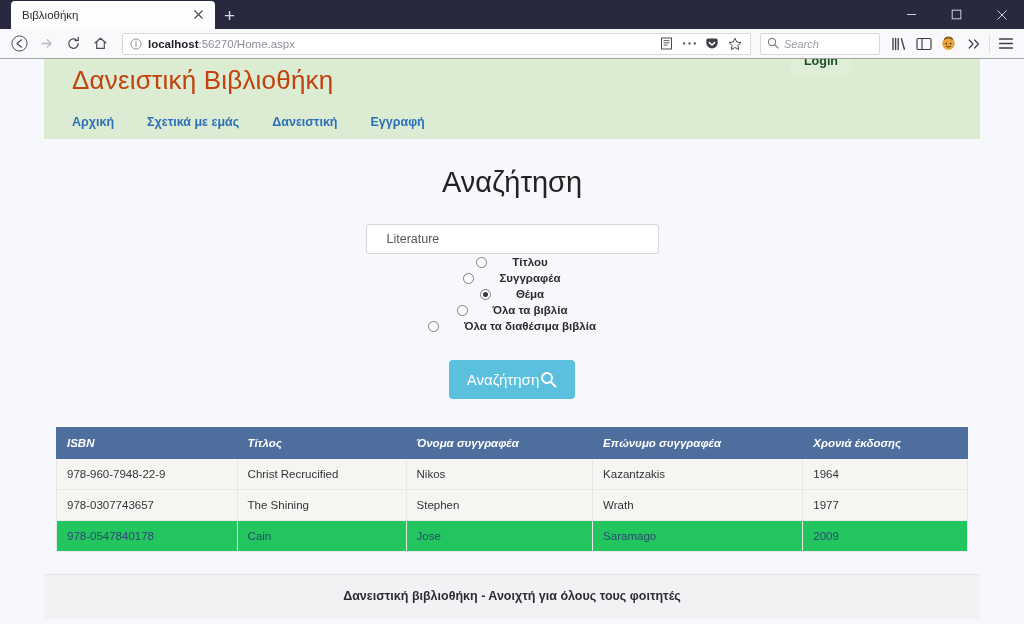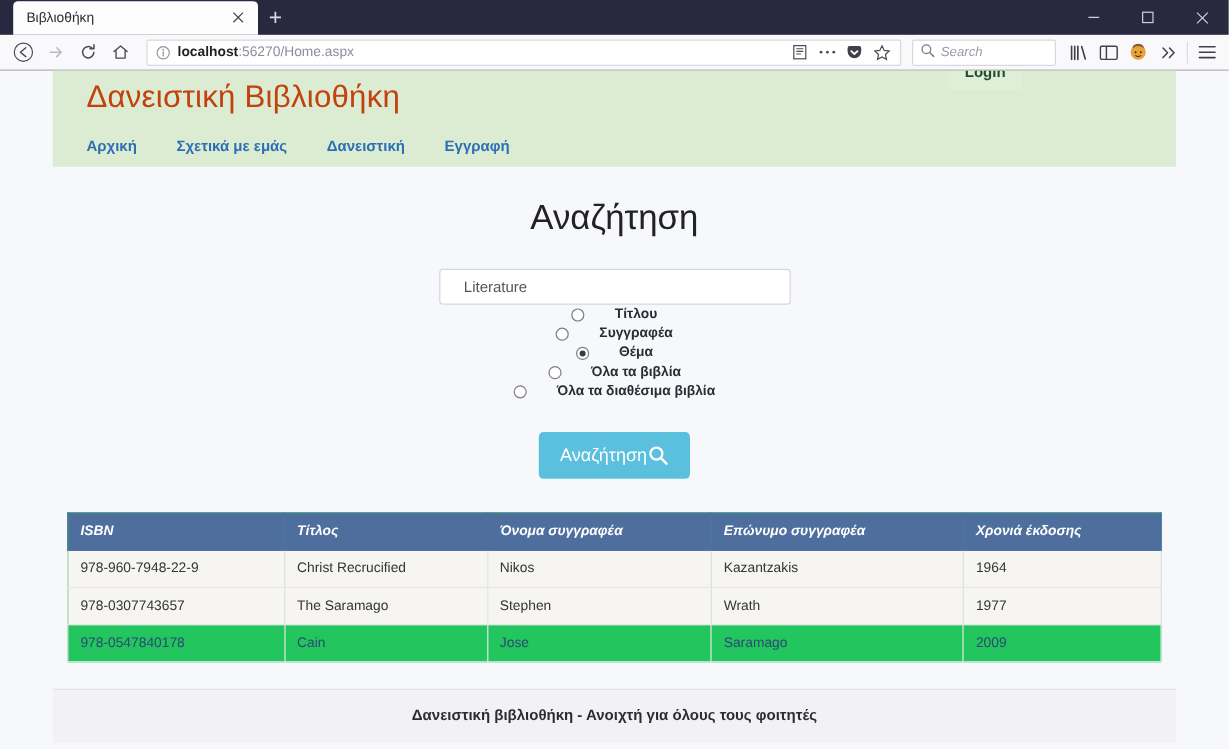--- a/index.html
+++ b/index.html
@@ -496,21 +496,21 @@
         <tbody>
           <tr class="alt">
             <td class="ink">978-960-7948-22-9</td>
             <td class="ink">Christ Recrucified</td>
             <td class="ink">Nikos</td>
             <td class="ink">Kazantzakis</td>
             <td class="ink">1964</td>
           </tr>
           <tr class="alt">
             <td class="ink">978-0307743657</td>
-            <td class="ink">The Saramago</td>
+            <td class="ink">The Shining</td>
             <td class="ink">Stephen</td>
             <td class="ink">Wrath</td>
             <td class="ink">1977</td>
           </tr>
           <tr>
             <td>978-0547840178</td>
             <td>Cain</td>
             <td>Jose</td>
             <td>Saramago</td>
             <td>2009</td>

